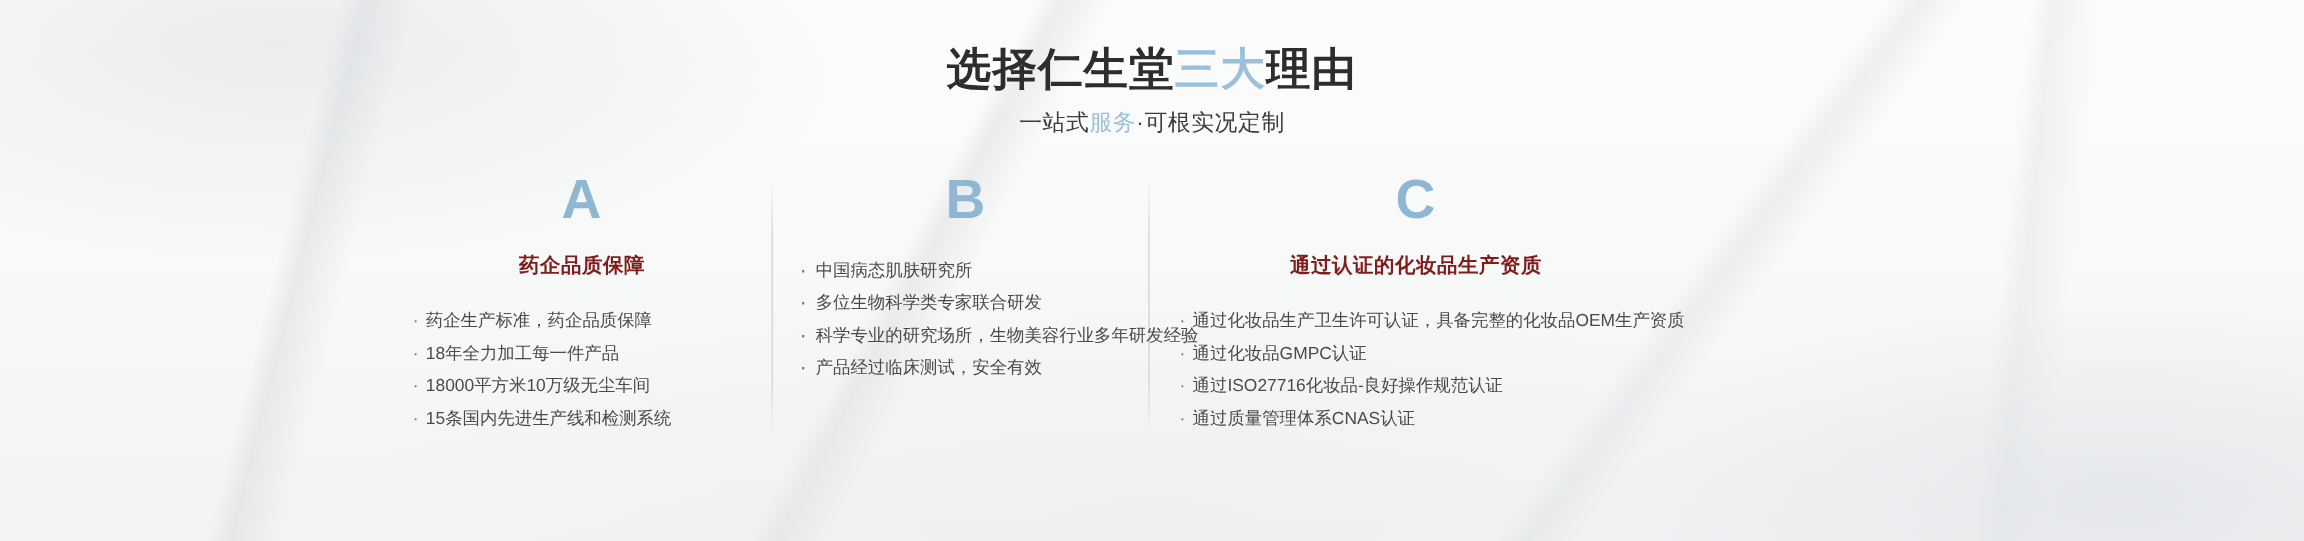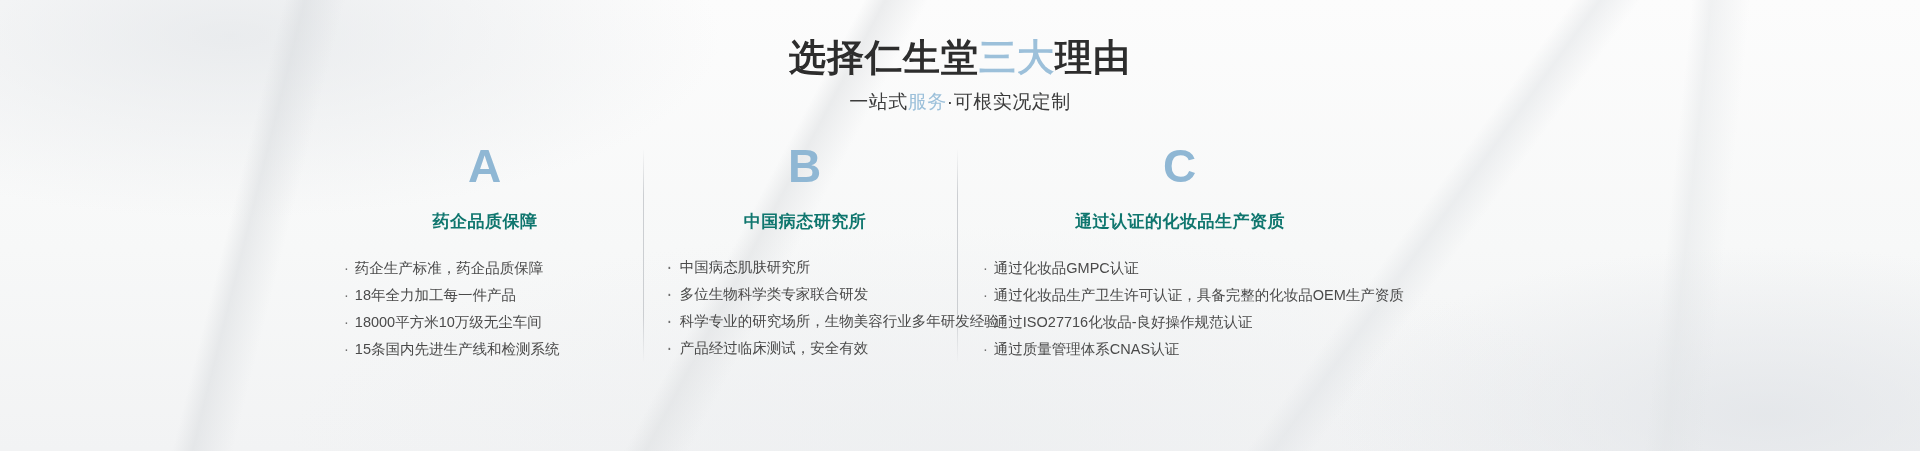--- a/index.html
+++ b/index.html
@@ -97,21 +97,21 @@
     text-align: center;
     line-height: 52px;
     letter-spacing: 1px;
   }
   .col-a .col-letter, .col-b .col-letter { text-align: center; }
   .col-c .col-letter { text-align: center; }
 
   .col-title {
     font-size: 17px;
     font-weight: bold;
-    color: #0f766e;
+    color: #7f1d1d;
     text-align: center;
     margin-top: 18px;
     letter-spacing: 0.5px;
     white-space: nowrap;
   }
   .col-list {
     list-style: none;
     margin: 22px 0 0 0;
     padding: 0;
   }
@@ -157,34 +157,33 @@
       <ul class="col-list">
         <li>药企生产标准，药企品质保障</li>
         <li>18年全力加工每一件产品</li>
         <li>18000平方米10万级无尘车间</li>
         <li>15条国内先进生产线和检测系统</li>
       </ul>
     </div>
 
     <div class="col col-b">
       <div class="col-letter">B</div>
-      <div class="col-title">中国病态研究所</div>
       <ul class="col-list">
         <li>中国病态肌肤研究所</li>
         <li>多位生物科学类专家联合研发</li>
         <li>科学专业的研究场所，生物美容行业多年研发经验</li>
         <li>产品经过临床测试，安全有效</li>
       </ul>
     </div>
 
     <div class="col col-c">
       <div class="col-letter">C</div>
       <div class="col-title">通过认证的化妆品生产资质</div>
       <ul class="col-list">
+        <li>通过化妆品生产卫生许可认证，具备完整的化妆品OEM生产资质</li>
         <li>通过化妆品GMPC认证</li>
-        <li>通过化妆品生产卫生许可认证，具备完整的化妆品OEM生产资质</li>
         <li>通过ISO27716化妆品-良好操作规范认证</li>
         <li>通过质量管理体系CNAS认证</li>
       </ul>
     </div>
 
   </div>
 </div>
 
 </body></html>

